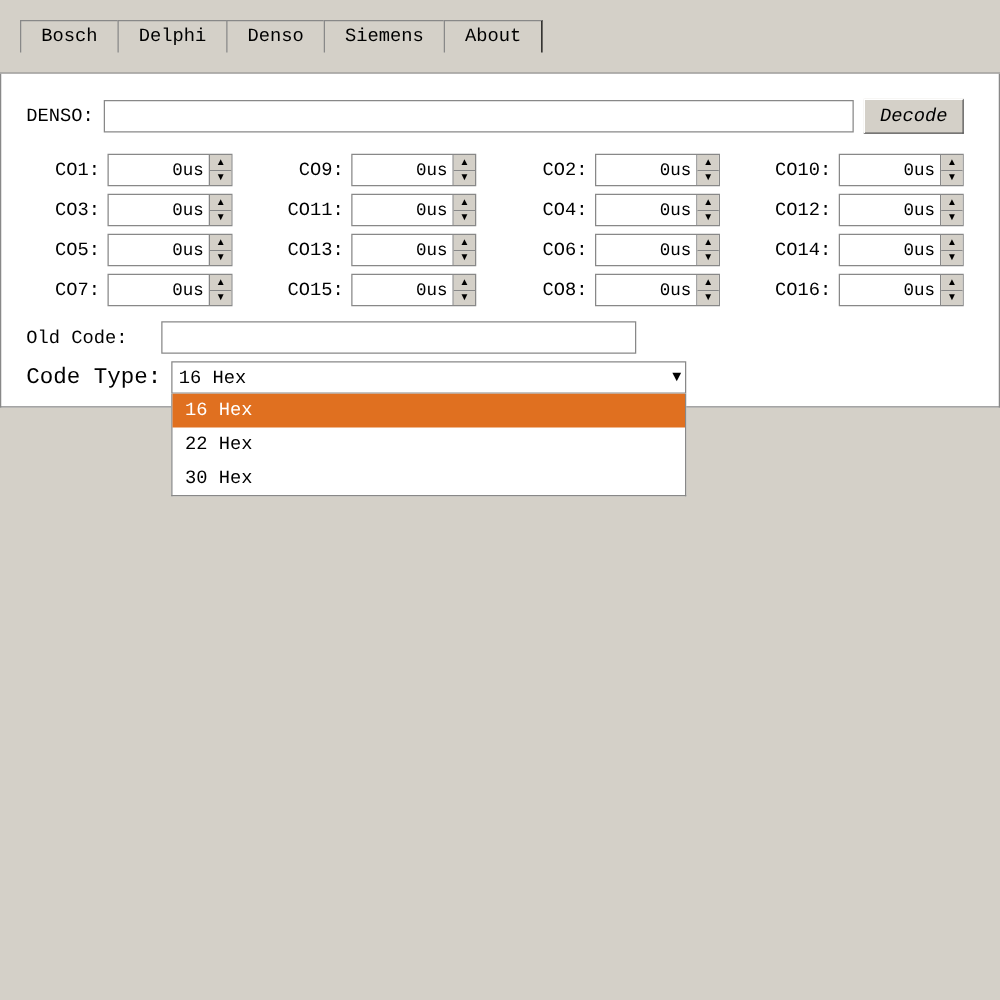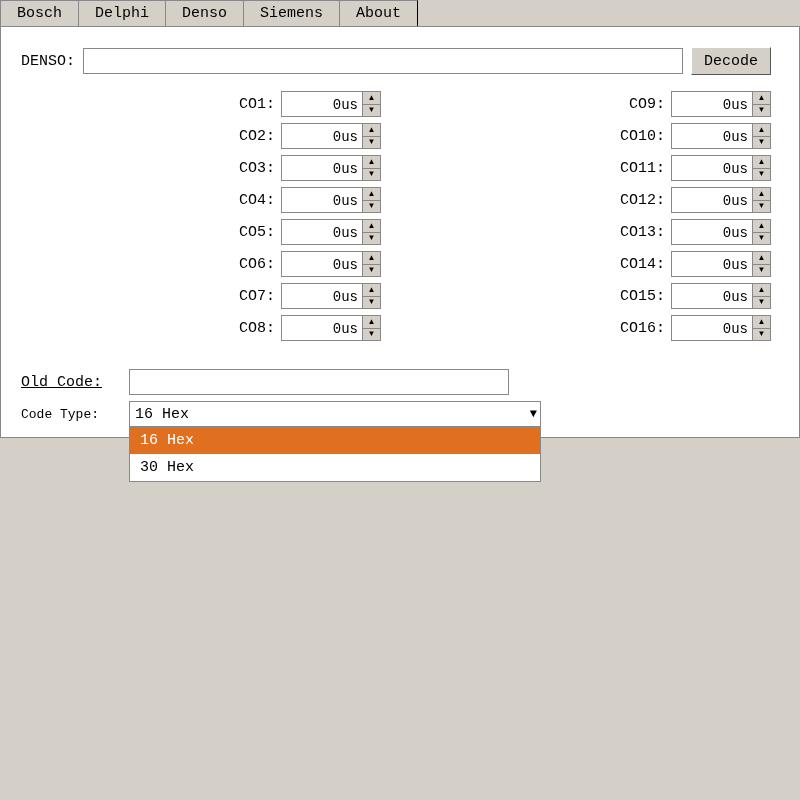--- a/index.html
+++ b/index.html
@@ -10,21 +10,21 @@
       width: 800px;
       height: 800px;
       overflow: hidden;
     }
 
     
     .tab-bar {
       display: flex;
       background: #d4d0c8;
       border-bottom: 1px solid #888;
-      padding: 0;
+      padding: 16px;
     }
     .tab {
       padding: 4px 16px;
       border: 1px solid #888;
       border-bottom: none;
       background: #d4d0c8;
       cursor: pointer;
       font-family: 'Courier New', Courier, monospace;
       font-size: 15px;
       margin-right: 0;
@@ -65,28 +65,29 @@
       padding: 3px 12px;
       background: #d4d0c8;
       border: 1px solid #555;
       border-top-color: #fff;
       border-left-color: #fff;
       font-family: 'Courier New', Courier, monospace;
       font-size: 15px;
       cursor: pointer;
       white-space: nowrap;
       height: 28px;
+      font-style: italic;
     }
 
     
     .co-grid {
       display: grid;
-      grid-template-columns: 1fr 1fr;
+      grid-template-columns: 1fr 1fr 1fr 1fr;
       gap: 6px 30px;
-      margin-bottom: 28px;
+      margin-bottom: 12px;
     }
     .co-row {
       display: flex;
       align-items: center;
       justify-content: flex-end;
       gap: 6px;
     }
     .co-label {
       text-align: right;
       white-space: nowrap;
@@ -132,21 +133,20 @@
 
     
     .bottom-section {
       margin-top: 4px;
     }
     .old-code-row {
       display: flex;
       align-items: center;
       gap: 8px;
       margin-bottom: 6px;
-      text-decoration: underline;
     }
     .old-code-label {
       white-space: nowrap;
       font-size: 15px;
       min-width: 100px;
     }
     .old-code-input {
       width: 380px;
       border: 1px solid #888;
       padding: 3px 5px;
@@ -155,21 +155,21 @@
       height: 26px;
     }
     .code-type-row {
       display: flex;
       align-items: center;
       gap: 8px;
       margin-bottom: 0;
     }
     .code-type-label {
       white-space: nowrap;
-      font-size: 13px;
+      font-size: 18px;
       min-width: 100px;
     }
     .code-type-select-wrapper {
       position: relative;
       width: 412px;
     }
     .code-type-select {
       width: 100%;
       height: 26px;
       border: 1px solid #888;
@@ -410,20 +410,21 @@
               <option>22  Hex</option>
               <option>24  Hex</option>
               <option>26  Hex</option>
               <option>28  Hex</option>
               <option>30  Hex</option>
             </select>
             <span class="select-arrow">▼</span>
             
             <div class="dropdown-open" id="dropdown-list">
             <div class="dropdown-item selected">16  Hex</div>
+                <div class="dropdown-item">22  Hex</div>
                 <div class="dropdown-item">30  Hex</div>
               </div>
           </div>
         </div>
       </div>
     </div>
   </div>
 
 </div>
 

